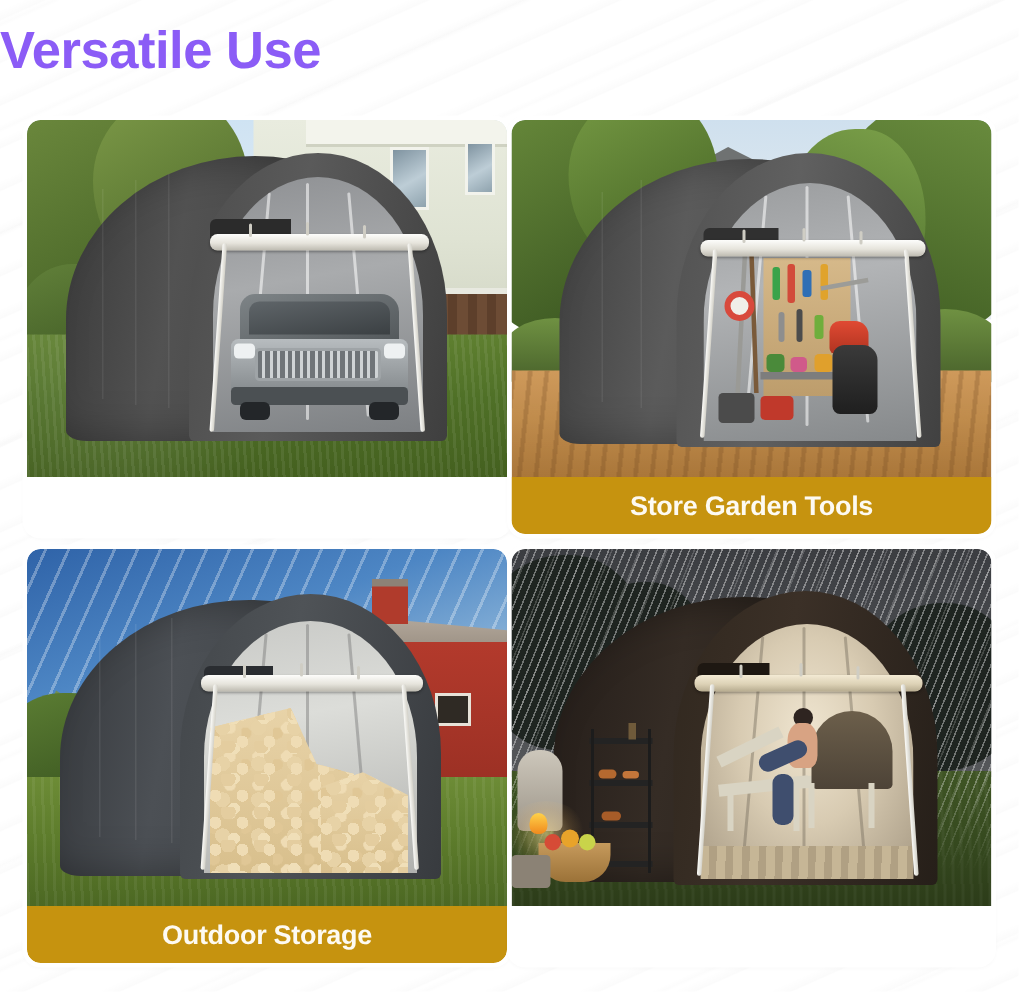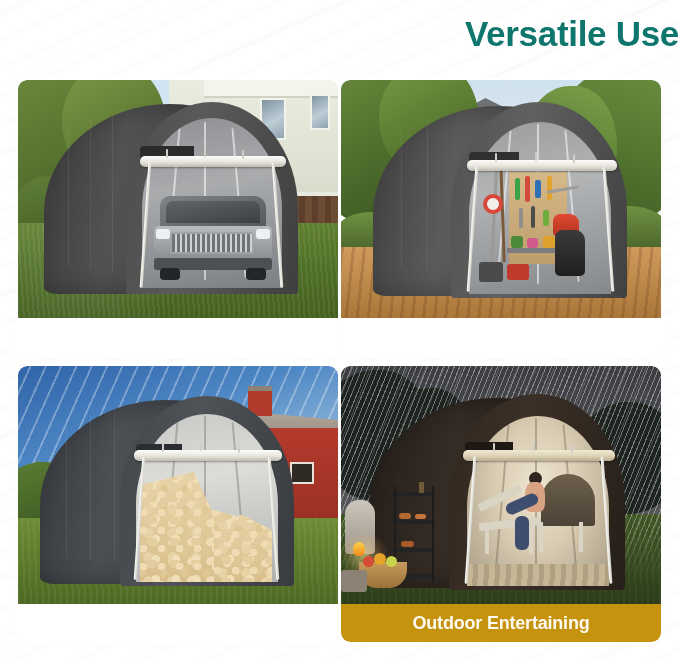--- a/index.html
+++ b/index.html
@@ -33,25 +33,25 @@
       );
     position: relative;
   }
 
   
   .page-title {
     position: absolute;
     top: 14px;
     left: 0;
     width: 679px;
-    text-align: right;
+    text-align: left;
     font-size: 35px;
     font-weight: bold;
     letter-spacing: -0.3px;
-    color: #0f766e;
+    color: #8b5cf6;
   }
 
   
   .grid {
     position: absolute;
     top: 80px;
     left: 18px;
     width: 643px;
     height: 562px;
     display: grid;
@@ -450,20 +450,21 @@
           <div class="roller" style="left:94px;top:54px;width:150px;"></div>
           <div class="roller-hook" style="left:122px;top:47px;"></div>
           <div class="roller-hook" style="left:162px;top:46px;"></div>
           <div class="roller-hook" style="left:200px;top:48px;"></div>
 
           <div class="post" style="left:98px;top:60px;height:126px;transform:rotate(4deg);"></div>
           <div class="post" style="left:234px;top:60px;height:126px;transform:rotate(-4deg);"></div>
         </div>
       </div>
     </div>
+    <div class="caption">Store Garden Tools</div>
   </div>
 
   <div class="card c3">
     <div class="photo">
       <div class="scene">
         <div class="sky"></div>
         <div class="mountain"></div>
 
         <div class="barn-roof"></div>
         <div class="cupola"></div>
@@ -500,20 +501,21 @@
           <div class="roller" style="left:94px;top:50px;width:148px;"></div>
           <div class="roller-hook" style="left:122px;top:43px;"></div>
           <div class="roller-hook" style="left:160px;top:42px;"></div>
           <div class="roller-hook" style="left:198px;top:44px;"></div>
 
           <div class="post" style="left:98px;top:56px;height:124px;transform:rotate(4deg);"></div>
           <div class="post" style="left:232px;top:56px;height:124px;transform:rotate(-4deg);"></div>
         </div>
       </div>
     </div>
+    <div class="caption">Outdoor Storage</div>
   </div>
 
   <div class="card c4">
     <div class="photo">
       <div class="scene">
         <div class="sky"></div>
 
         <div class="nighttree" style="left:-22px;top:4px;width:116px;height:130px;"></div>
         <div class="nighttree" style="left:46px;top:22px;width:86px;height:96px;"></div>
         <div class="nighttree" style="right:-20px;top:36px;width:104px;height:112px;"></div>
@@ -581,16 +583,15 @@
         <div style="position:absolute;left:12px;top:176px;width:12px;height:14px;border-radius:50% 50% 40% 40%;background:linear-gradient(#ffd24a,#f08a1e);"></div>
 
         <div style="position:absolute;left:18px;top:196px;width:48px;height:26px;border-radius:0 0 18px 18px;background:linear-gradient(#c69a5c,#9b7238);"></div>
         <div style="position:absolute;left:22px;top:190px;width:11px;height:11px;border-radius:50%;background:#d64b36;"></div>
         <div style="position:absolute;left:33px;top:187px;width:12px;height:12px;border-radius:50%;background:#e8a32a;"></div>
         <div style="position:absolute;left:45px;top:190px;width:11px;height:11px;border-radius:50%;background:#c9d44a;"></div>
 
         <div style="position:absolute;left:0;top:204px;width:26px;height:22px;border-radius:3px;background:#8b8275;"></div>
       </div>
     </div>
-    <div class="caption">Outdoor Entertaining</div>
   </div>
 
 </div>
 
 </body></html>

